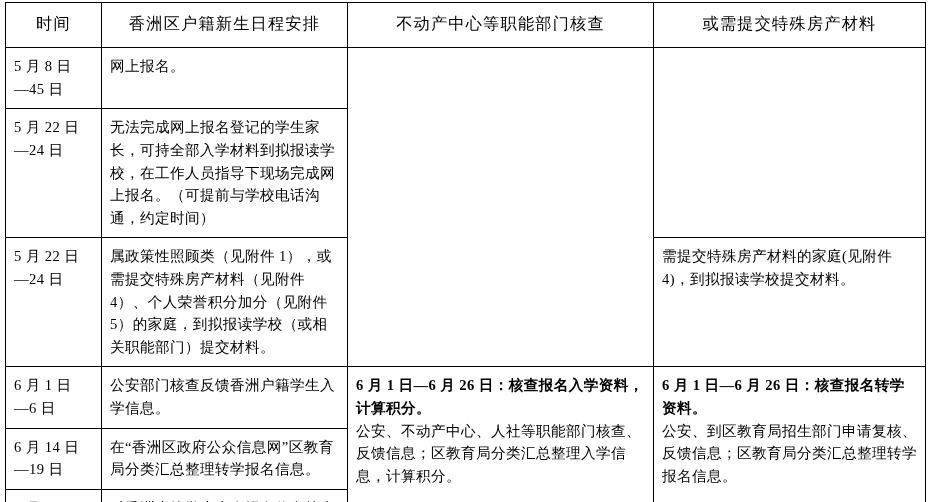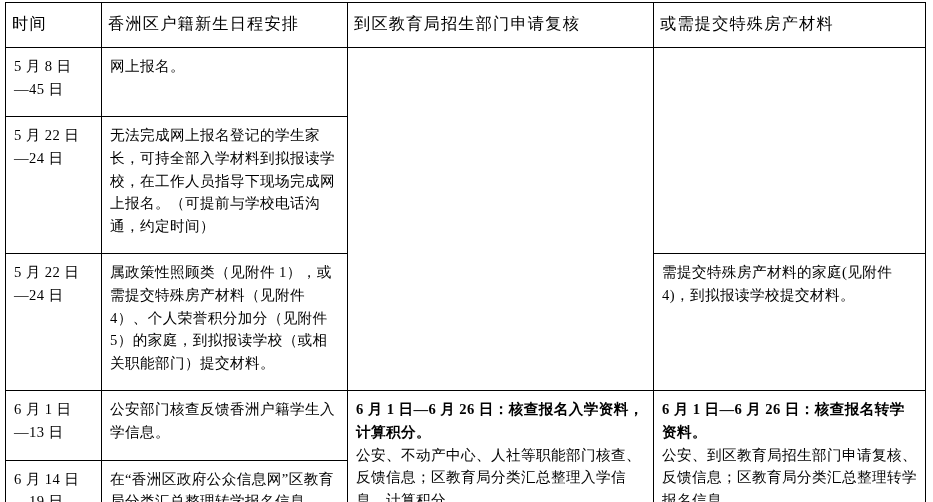--- a/index.html
+++ b/index.html
@@ -22,28 +22,29 @@
   }
   table.schedule {
     border-collapse: collapse;
     width: 920px;
     margin: 2px 0 0 5px;
     table-layout: fixed;
   }
   table.schedule td, table.schedule th {
     border: 1px solid #000000;
     vertical-align: top;
-    padding: 7px 8px 16px 8px;
+    padding: 7px 8px 8px 8px;
     font-size: 14.6px;
     line-height: 1.55;
     font-weight: normal;
     text-align: left;
     letter-spacing: 0.4px;
   }
   table.schedule thead th {
+    text-align: center;
     vertical-align: middle;
     font-size: 16.2px;
     padding: 9px 6px 10px 6px;
     letter-spacing: 1.2px;
   }
   col.c-time { width: 96px; }
   col.c-a { width: 246px; }
   col.c-b { width: 306px; }
   col.c-c { width: 272px; }
 
@@ -68,21 +69,21 @@
     <colgroup>
       <col class="c-time">
       <col class="c-a">
       <col class="c-b">
       <col class="c-c">
     </colgroup>
     <thead>
       <tr>
         <th>时间</th>
         <th>香洲区户籍新生日程安排</th>
-        <th>到区教育局招生部门申请复核</th>
+        <th>不动产中心等职能部门核查</th>
         <th>或需提交特殊房产材料</th>
       </tr>
     </thead>
     <tbody>
 
       <tr>
         <td class="timecell">
           <span class="cellblock">5 月 8 日</span>
           <span class="l2">—45 日</span>
         </td>
@@ -104,21 +105,21 @@
           <span class="cellblock">5 月 22 日</span>
           <span class="l2">—24 日</span>
         </td>
         <td>属政策性照顾类（见附件 1），或需提交特殊房产材料（见附件 4）、个人荣誉积分加分（见附件 5）的家庭，到拟报读学校（或相关职能部门）提交材料。</td>
         <td>需提交特殊房产材料的家庭(见附件 4)，到拟报读学校提交材料。</td>
       </tr>
 
       <tr>
         <td class="timecell">
           <span class="cellblock">6 月 1 日</span>
-          <span class="l2">—13 日</span>
+          <span class="l2">—6 日</span>
         </td>
         <td>公安部门核查反馈香洲户籍学生入学信息。</td>
         <td rowspan="3">
           <span class="para bold">6 月 1 日—6 月 26 日：核查报名入学资料，计算积分。</span>
           <span class="para">公安、不动产中心、人社等职能部门核查、反馈信息；区教育局分类汇总整理入学信息，计算积分。</span>
         </td>
         <td rowspan="3">
           <span class="para bold">6 月 1 日—6 月 26 日：核查报名转学资料。</span>
           <span class="para">公安、到区教育局招生部门申请复核、反馈信息；区教育局分类汇总整理转学报名信息。</span>
         </td>

